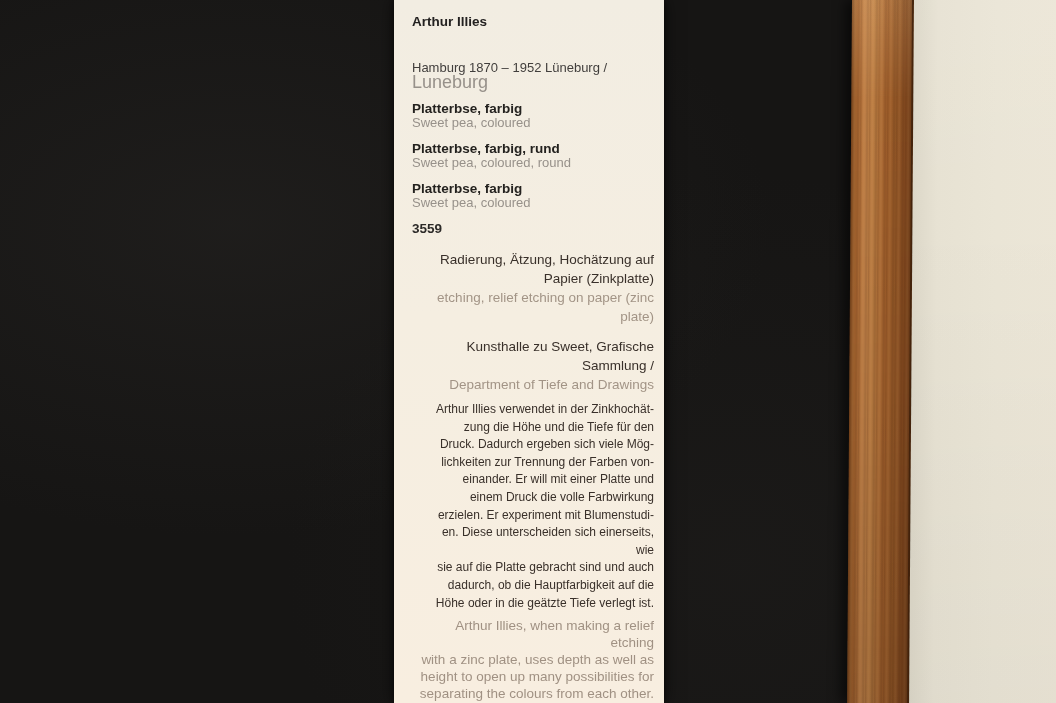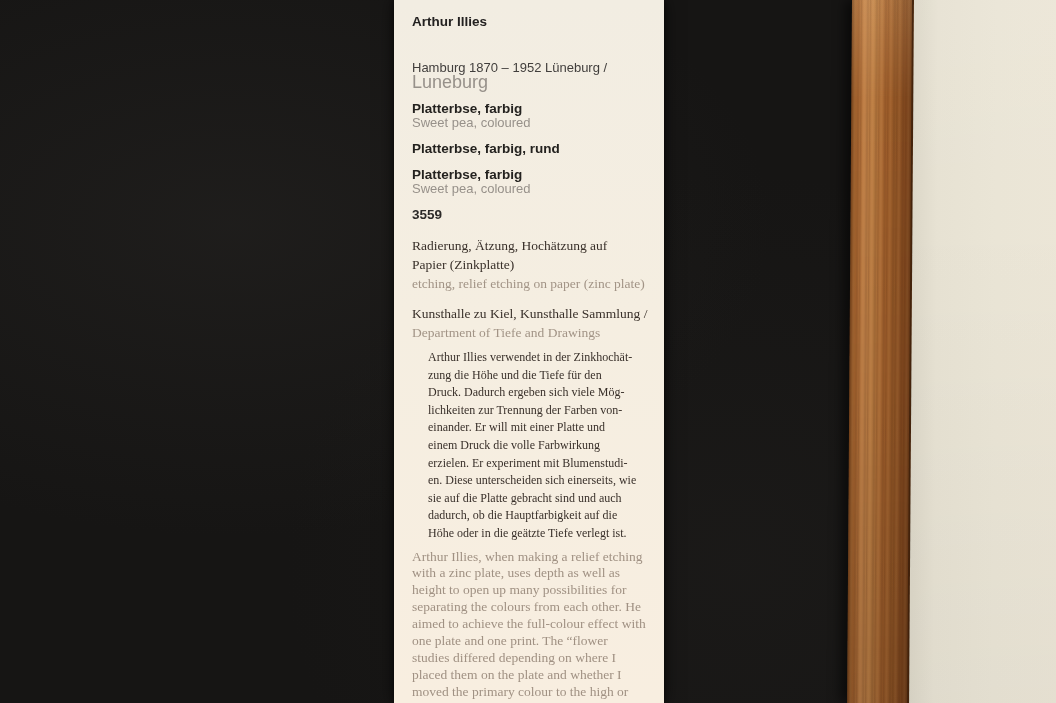--- a/index.html
+++ b/index.html
@@ -20,21 +20,21 @@
     position: absolute;
     left: 394px; top: 0;
     width: 270px; height: 703px;
     box-sizing: border-box;
     padding: 15px 10px 0 18px;
     background: linear-gradient(180deg, #f2ede2 0%, #f5eee1 45%, #f8eee0 100%);
     box-shadow: 0 0 16px rgba(0,0,0,0.65), 0 0 4px rgba(0,0,0,0.45);
   }
 
   .sans  { font-family: "Liberation Sans", sans-serif; }
-  .serif { font-family: Liberation Serif, serif; }
+  .serif { font-family: Liberation Sans, sans-serif; text-align: right; }
 
   .artist-block { margin: 0 0 13px 0; }
   .artist-name  { font-size: 13.5px; line-height: 14px; font-weight: bold; color: #232120; }
   .bio-de       { font-size: 13px;   line-height: 14px; color: #413e3c; margin-top: 32px; }
   .bio-en       { font-size: 18px;   line-height: 14px; color: #97918a; }
 
   .work-group { margin: 0 0 12px 0; }
   .work-de { font-size: 13.5px; line-height: 14px; font-weight: bold; color: #24221f; }
   .work-en { font-size: 13px;   line-height: 14px; color: #97918a; }
 
@@ -101,37 +101,38 @@
       <div class="bio-en sans">Luneburg</div>
     </div>
 
     <div class="work-group">
       <div class="work-de sans">Platterbse, farbig</div>
       <div class="work-en sans">Sweet pea, coloured</div>
     </div>
 
     <div class="work-group">
       <div class="work-de sans">Platterbse, farbig, rund</div>
+      <div class="work-en sans">Sweet pea, coloured, round</div>
     </div>
 
     <div class="work-group">
       <div class="work-de sans">Platterbse, farbig</div>
       <div class="work-en sans">Sweet pea, coloured</div>
     </div>
 
     <div class="year sans">3559</div>
 
     <div class="medium-block">
       <div class="serif-de serif">Radierung, Ätzung, Hochätzung auf
 Papier (Zinkplatte)</div>
       <div class="serif-en serif">etching, relief etching on paper (zinc plate)</div>
     </div>
 
     <div class="collection-block">
-      <div class="serif-de serif">Kunsthalle zu Kiel, Kunsthalle Sammlung /</div>
+      <div class="serif-de serif">Kunsthalle zu Sweet, Grafische Sammlung /</div>
       <div class="serif-en serif">Department of Tiefe and Drawings</div>
     </div>
 
     <div class="para-de serif">Arthur Illies verwendet in der Zinkhochät-
 zung die Höhe und die Tiefe für den
 Druck. Dadurch ergeben sich viele Mög-
 lichkeiten zur Trennung der Farben von-
 einander. Er will mit einer Platte und
 einem Druck die volle Farbwirkung
 erzielen. Er experiment mit Blumenstudi-

